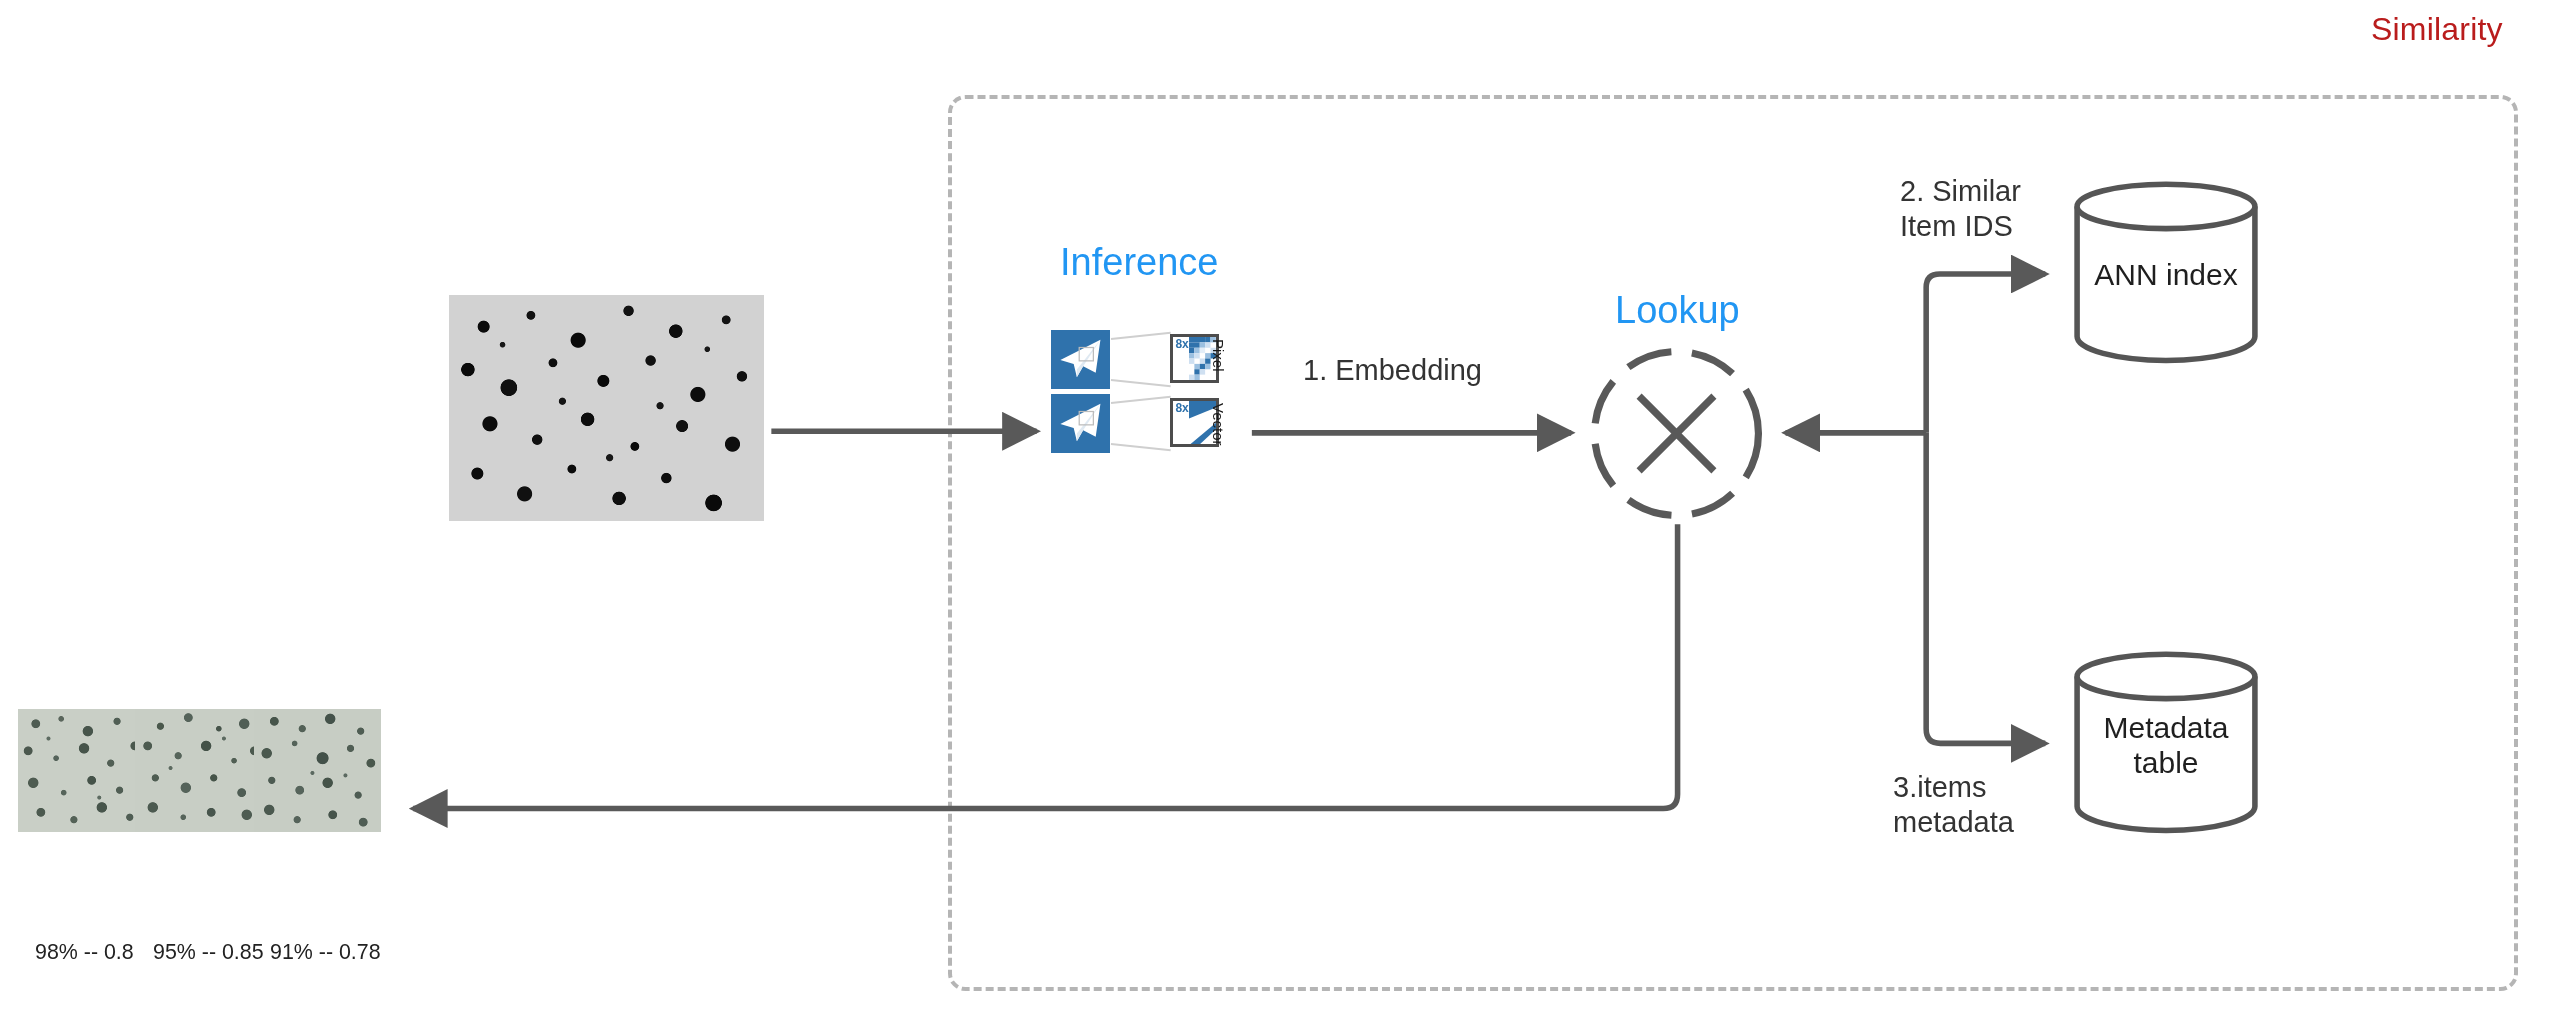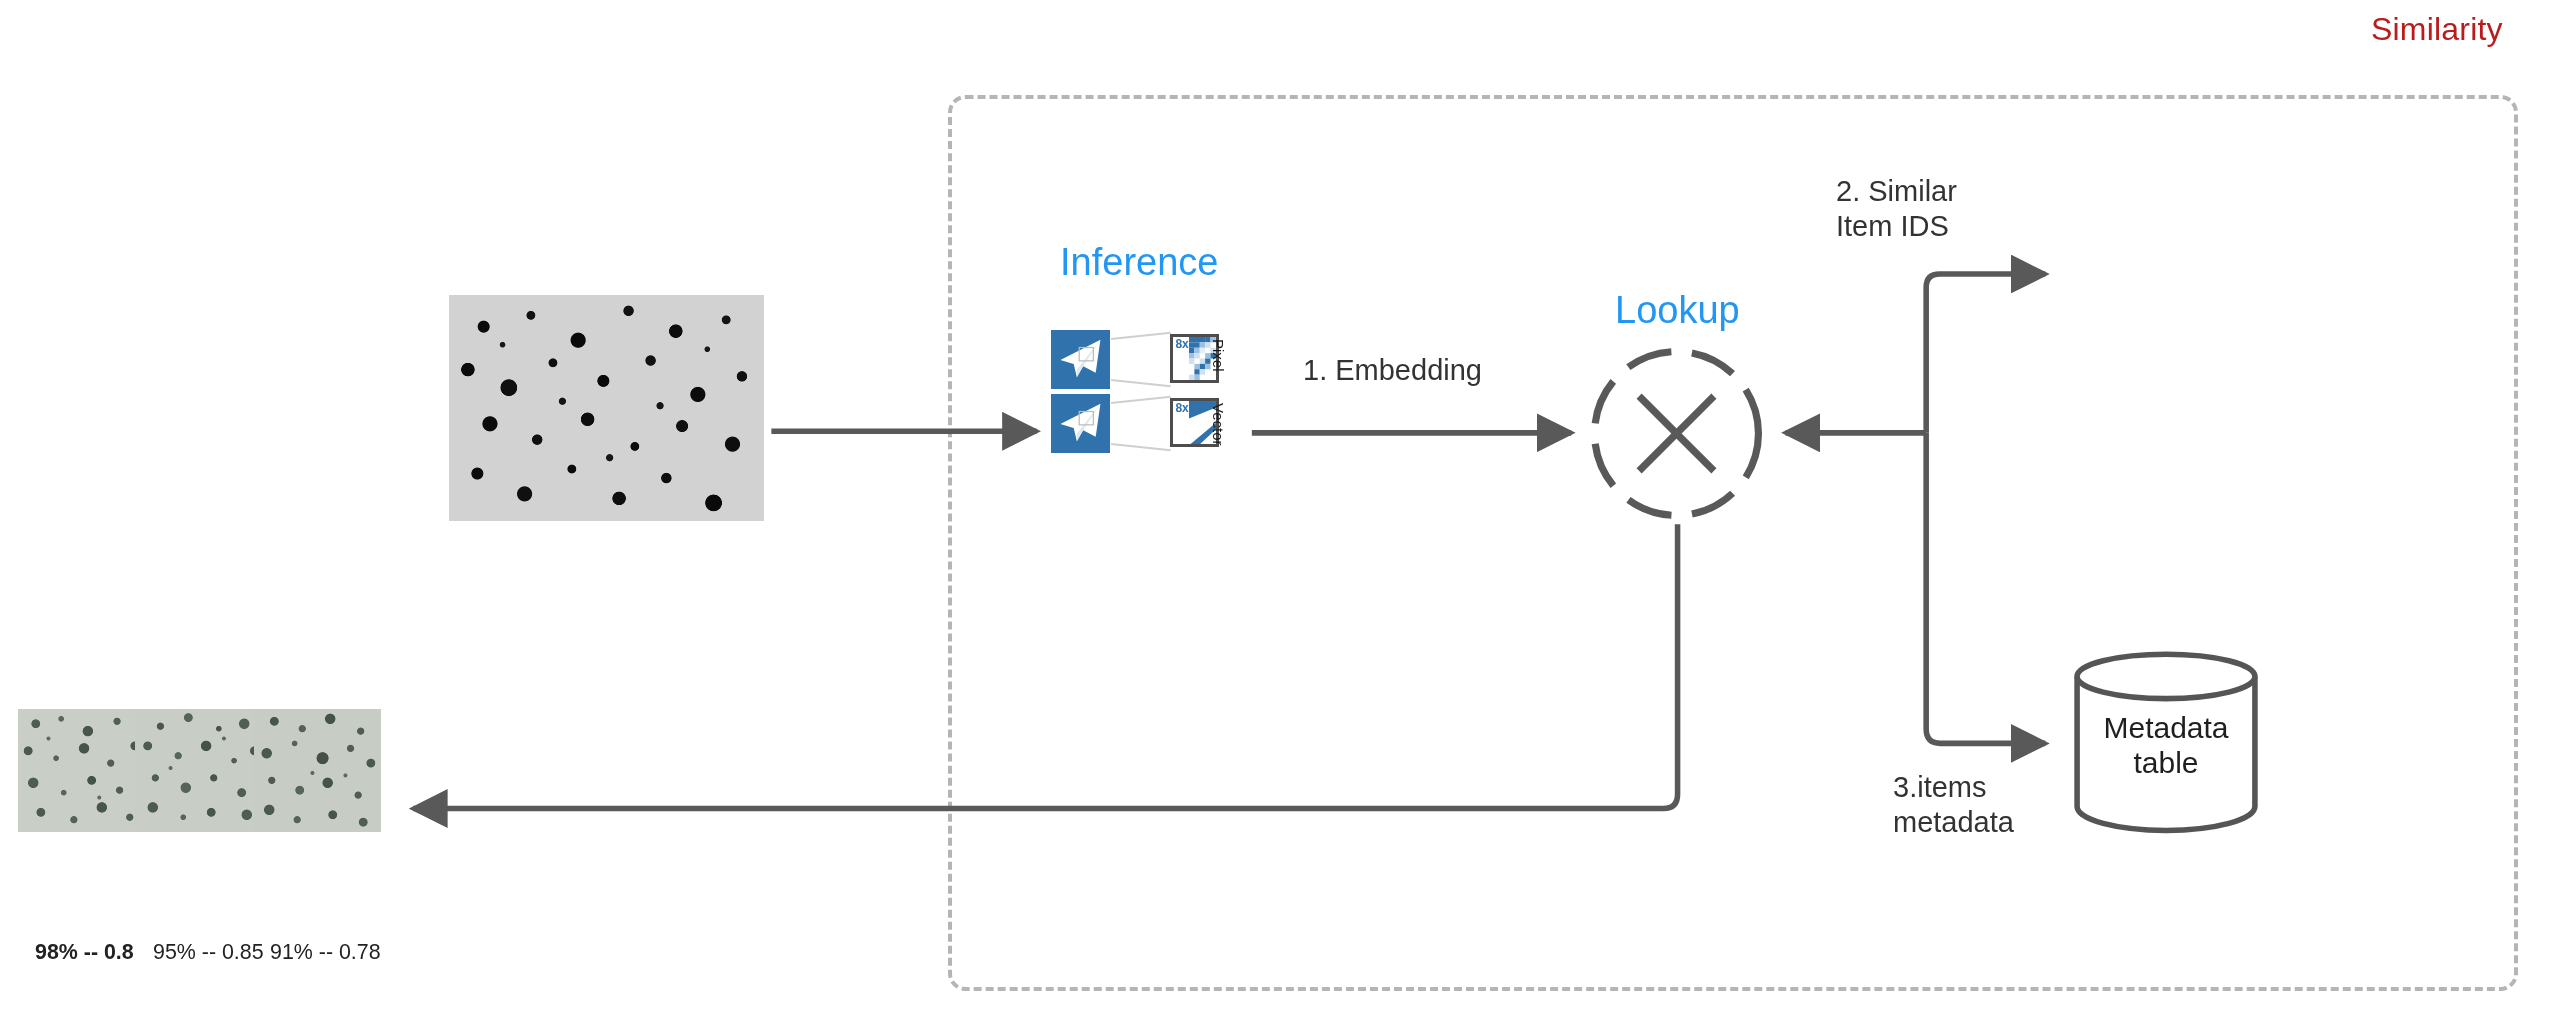--- a/index.html
+++ b/index.html
@@ -51,21 +51,21 @@
   #lookup-label    { left: 1615px; top: 241px; margin-top: 48px; }
 
   
   .step-label {
     font-size: 29px;
     color: #333333;
     line-height: 1.22;
     white-space: pre-line;
   }
   #embedding-label     { left: 1303px; top: 353px; }
-  #similar-ids-label   { left: 1836px; top: 174px; }
+  #similar-ids-label   { left: 1900px; top: 174px; }
   #items-metadata-label{ left: 1893px; top: 770px; }
 
   
   #input-image {
     left: 449px;
     top: 295px;
     width: 315px;
     height: 226px;
     background:
       radial-gradient(circle at 11% 14%, #0b0b0b 0 5.6px, transparent 6.4px),
@@ -249,20 +249,27 @@
 metadata</div>
 
   <div class="abs" style="left:1585px; top:342px; width:183px; height:183px;">
     <svg width="183" height="183" viewBox="0 0 230 230">
       <circle cx="115" cy="115" r="103" fill="none" stroke="#595959" stroke-width="9" stroke-dasharray="58 26" stroke-linecap="butt"></circle>
       <line x1="68" y1="68" x2="162" y2="162" stroke="#595959" stroke-width="9" stroke-linecap="butt"></line>
       <line x1="162" y1="68" x2="68" y2="162" stroke="#595959" stroke-width="9" stroke-linecap="butt"></line>
     </svg>
   </div>
 
+  <div class="cylinder" style="left:2073px; top:181px; width:186px; height:181px;">
+    <svg width="186" height="181" viewBox="0 0 234 228">
+      <path d="M5 32 L5 196 A112 30 0 0 0 229 196 L229 32" fill="#ffffff" stroke="#555555" stroke-width="7" stroke-linejoin="round"></path>
+      <ellipse cx="117" cy="32" rx="112" ry="28" fill="#ffffff" stroke="#555555" stroke-width="7"></ellipse>
+    </svg>
+    <div class="cyl-label" style="top:76px;">ANN index</div>
+  </div>
 
   <div class="cylinder" style="left:2073px; top:651px; width:186px; height:181px;">
     <svg width="186" height="181" viewBox="0 0 234 228">
       <path d="M5 32 L5 196 A112 30 0 0 0 229 196 L229 32" fill="#ffffff" stroke="#555555" stroke-width="7" stroke-linejoin="round"></path>
       <ellipse cx="117" cy="32" rx="112" ry="28" fill="#ffffff" stroke="#555555" stroke-width="7"></ellipse>
     </svg>
     <div class="cyl-label" style="top:59px;">Metadata
 table</div>
   </div>
 
@@ -281,21 +288,21 @@
          radial-gradient(circle at 36% 68%, #56645a 0 2.4px, transparent 3.2px),
          radial-gradient(circle at 58% 58%, #455349 0 4px, transparent 4.8px),
          radial-gradient(circle at 80% 66%, #505e54 0 3.2px, transparent 4px),
          radial-gradient(circle at 18% 84%, #4c5a4f 0 4px, transparent 4.8px),
          radial-gradient(circle at 44% 90%, #546257 0 3.2px, transparent 4px),
          radial-gradient(circle at 66% 80%, #47554b 0 4.8px, transparent 5.6px),
          radial-gradient(circle at 88% 88%, #4f5d53 0 3.2px, transparent 4px),
          radial-gradient(circle at 24% 24%, #5d6b61 0 1.6px, transparent 2.4px),
          radial-gradient(circle at 64% 72%, #5d6b61 0 1.6px, transparent 2.4px),
          #c9cfc6;"></div>
-  <div class="thumb-caption" style="left:35px; top:940px;font-weight:bold;">98% -- 0.8</div>
+  <div class="thumb-caption" style="left:35px; top:940px;">98% -- 0.8</div>
 
   <div class="result-thumb" style="left:135px; top:709px;
        background:
          radial-gradient(circle at 20% 14%, #4a584c 0 3.2px, transparent 4px),
          radial-gradient(circle at 42% 7%, #55635a 0 4px, transparent 4.8px),
          radial-gradient(circle at 66% 16%, #46544a 0 2.4px, transparent 3.2px),
          radial-gradient(circle at 86% 12%, #505e55 0 4.8px, transparent 5.6px),
          radial-gradient(circle at 10% 30%, #4d5b50 0 4px, transparent 4.8px),
          radial-gradient(circle at 34% 38%, #57655b 0 3.2px, transparent 4px),
          radial-gradient(circle at 56% 30%, #445248 0 4.8px, transparent 5.6px),

